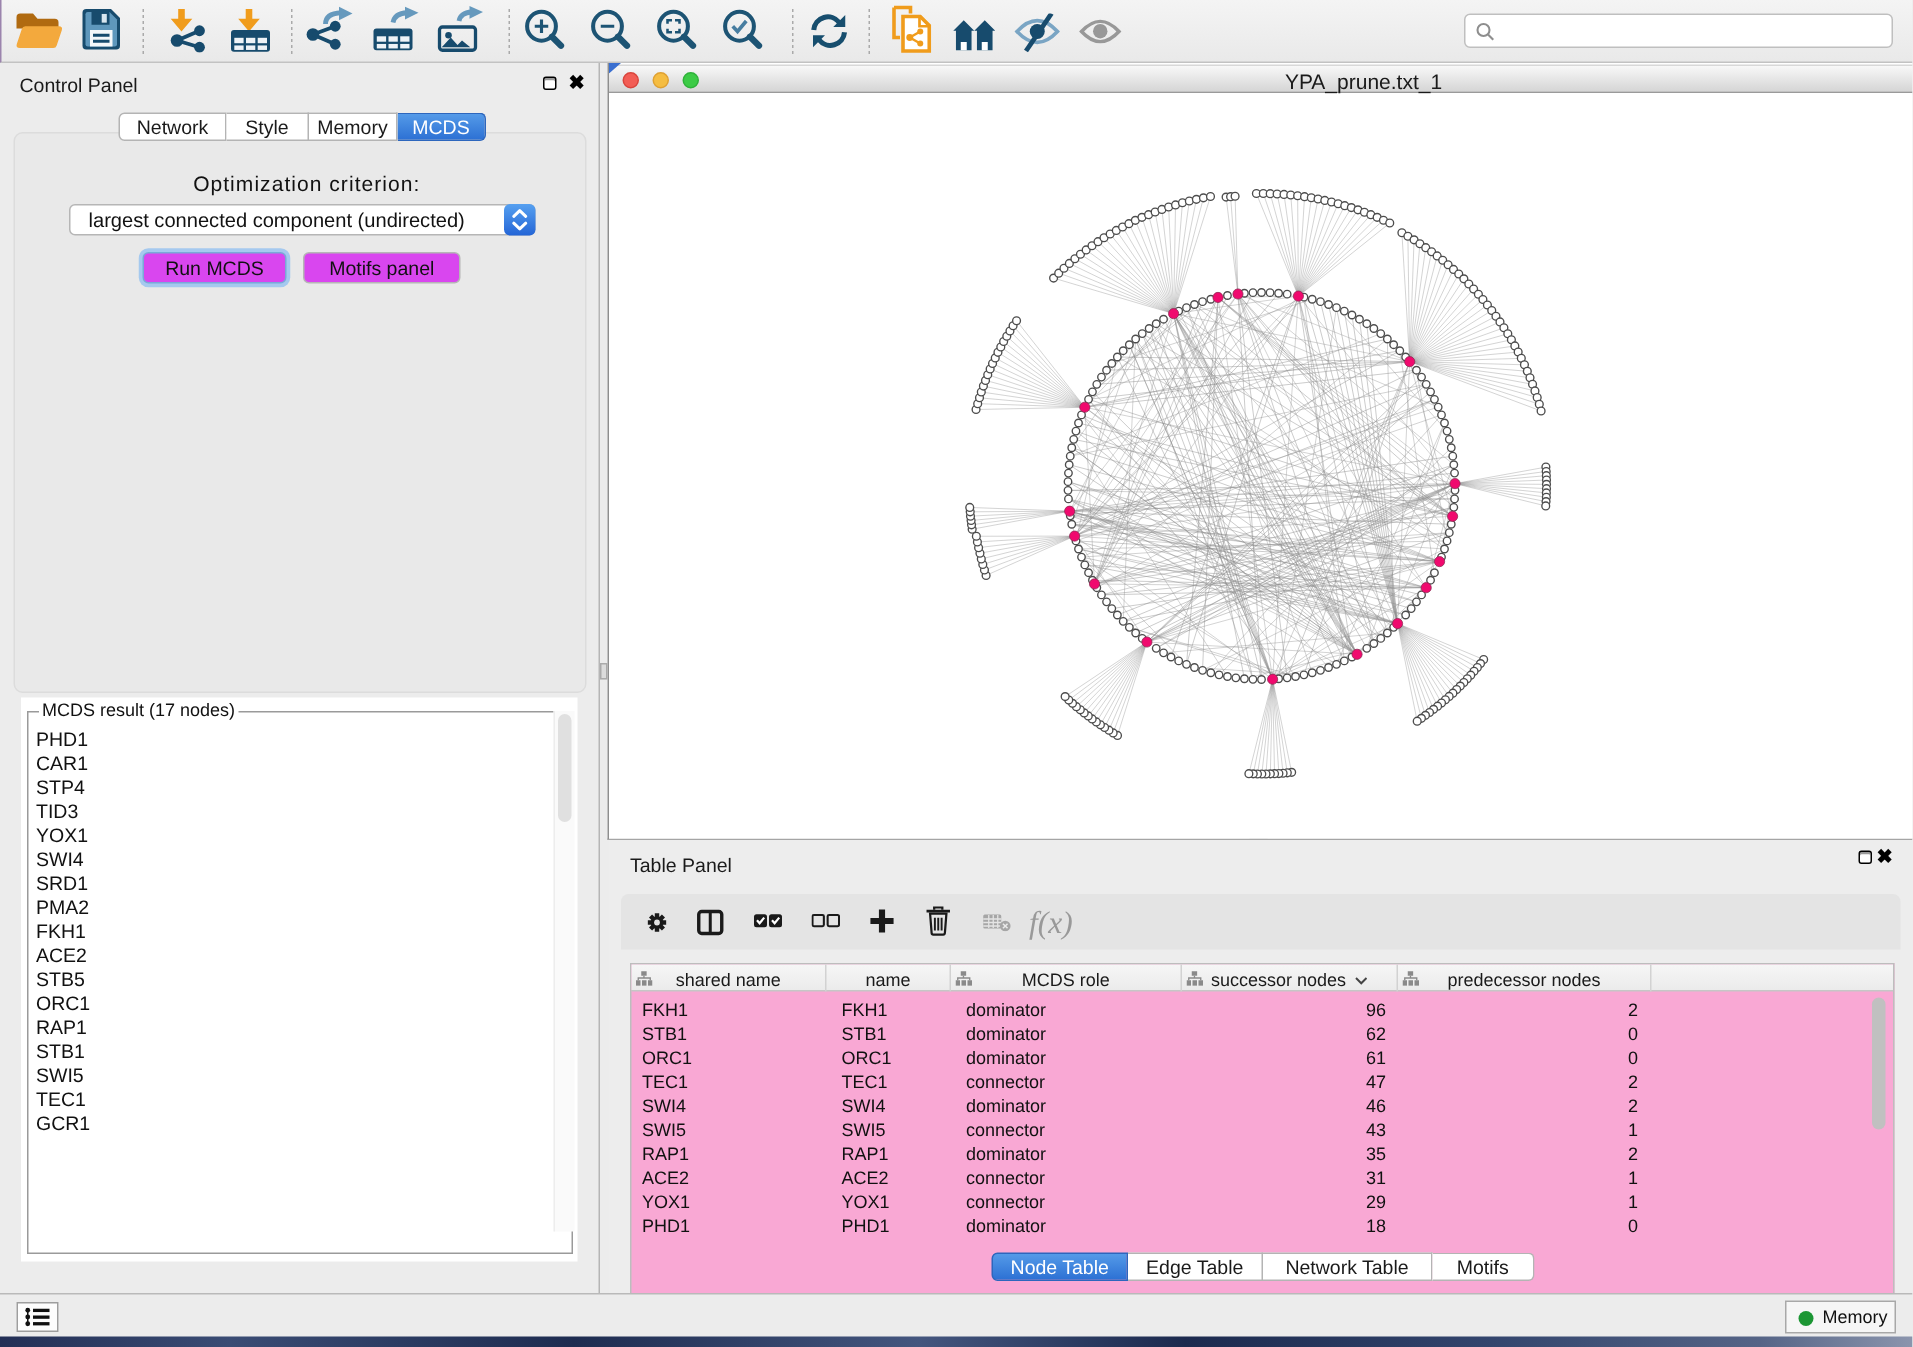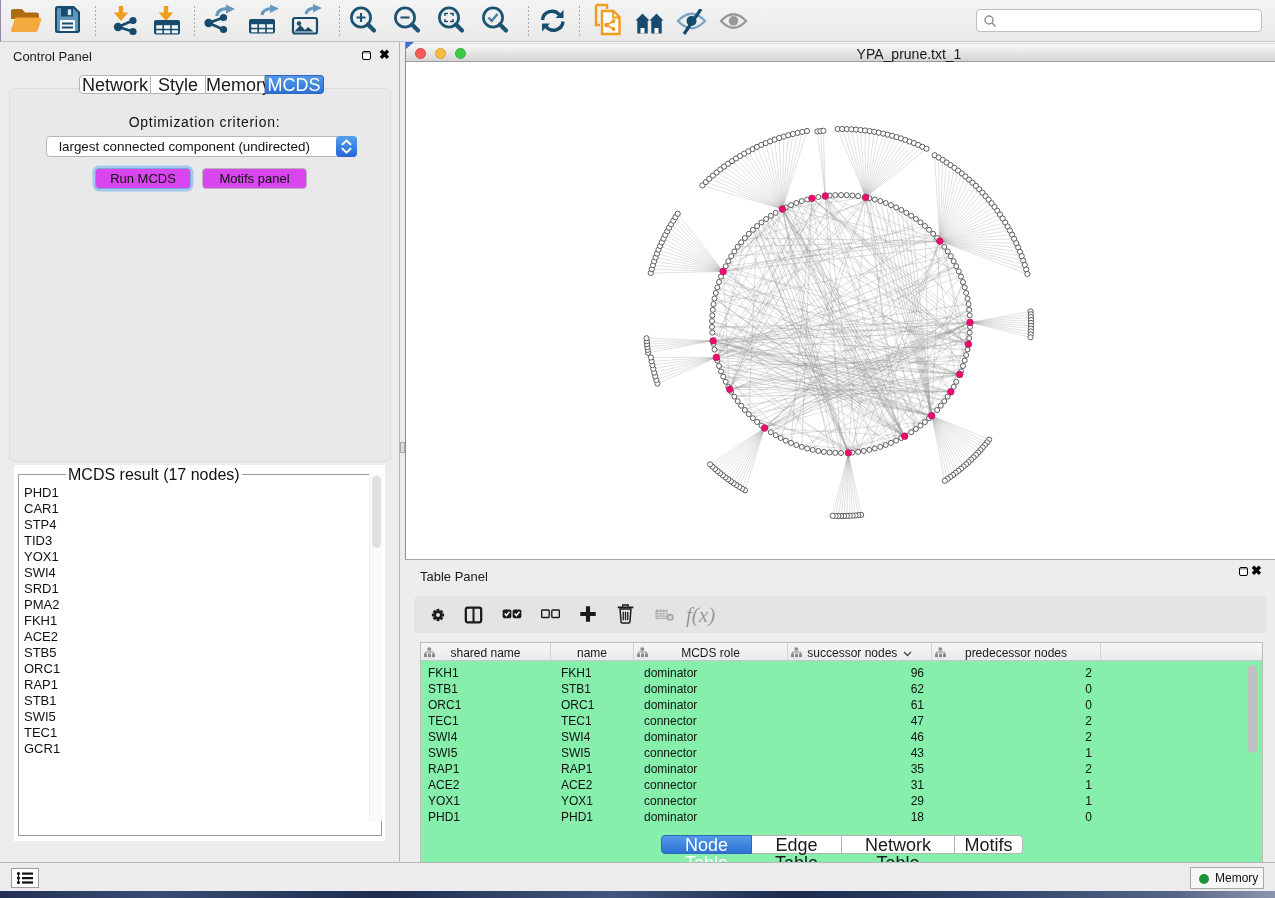--- a/index.html
+++ b/index.html
@@ -22,40 +22,40 @@
 
 #cpanel { left:0; top:42px; width:400px; height:820px; background:#ececec; border-right:1px solid #b5b5b5;}
 #cpanel-hdr { position:absolute; left:0; top:0; width:100%; height:28px; }
 #cpanel-hdr .title { position:absolute; left:13px; top:7px; font-size:13px; color:#1a1a1a; }
 .float-ic { position:absolute; top:9px; width:9px; height:9px; border:1.5px solid #000; border-radius:2px; background:#fff; box-shadow:inset 0 1.5px 0 #999;}
 .close-ic { position:absolute; top:5px; font-size:13px; font-weight:bold; color:#000; }
 
 
 .tabrow { position:absolute; display:flex; z-index:3; }
 .tab { height:19px; background:#fff; border:1px solid #b4b4b4; border-left:none;
-  font-size:18px; color:#1a1a1a; text-align:center; line-height:18px; }
+  font-size:13px; color:#1a1a1a; text-align:center; line-height:18px; }
 .tab.first { border-left:1px solid #b4b4b4; border-radius:4px 0 0 4px; }
 .tab.last { border-radius:0 4px 4px 0; }
 .tab.sel { background:linear-gradient(#549ae8,#2d71d4); color:#fff; border-color:#2d66bd; }
 
 #cp-content { position:absolute; left:9px; top:46px; width:382px; height:374px;
   background:#e9e9e9; border:1px solid #dcdcdc; border-radius:6px; }
 #opt-label { position:absolute; left:9px; top:72px; width:391px; text-align:center; font-size:14px; letter-spacing:0.7px; color:#111; }
 #cp-select { position:absolute; left:46px; top:94px; width:311px; height:21px; background:#fff;
   border:1px solid #b6b6b6; border-radius:4px; font-size:13.4px; color:#111; line-height:20px; padding-left:12px; }
 #cp-select .spin { position:absolute; right:-1px; top:-1px; width:21px; height:21px; border-radius:4px;
   background:linear-gradient(#56a0f0,#2465d6); }
 .btn { position:absolute; height:21px; background:#d946ef; border:1px solid #b6b6b6; border-radius:4px;
   font-size:13px; color:#111; text-align:center; line-height:19px; }
 .btn.focusring { box-shadow:0 0 0 2.5px #a5c9ef; border-color:#7aa8d8; }
 
 
 #mcds-box { position:absolute; left:14px; top:423px; width:371px; height:376px; background:#fff; }
 #mcds-field { position:absolute; left:4px; top:9px; right:3px; bottom:5px; border:1px solid #9a9a9a; }
-#mcds-legend { position:absolute; left:12px; top:1px; background:#fff; padding:0 2px; font-size:16px; color:#111;margin-left:40px; }
+#mcds-legend { position:absolute; left:12px; top:1px; background:#fff; padding:0 2px; font-size:12px; color:#111; }
 #mcds-list { position:absolute; left:10px; top:20px; font-size:13px; color:#111; line-height:16px; }
 #mcds-scroll { position:absolute; right:2px; top:9px; width:14px; height:347px; background:#fafafa; border-left:1px solid #ededed; }
 #mcds-thumb { position:absolute; left:2px; top:2px; width:9px; height:72px; background:#e0e0e0; border-radius:5px; }
 
 
 #vsplit { left:400px; top:42px; width:6px; height:820px; background:#ececec; }
 #vsplit-h { position:absolute; left:0px; top:400px; width:5px; height:11px; background:#dcdcdc; border:1px solid #aaa; }
 
 
 #netwin { left:405px; top:42px; width:870px; height:518px; background:#fff; border-left:1px solid #8e8e8e; border-bottom:1px solid #a5a5a5; }
@@ -63,21 +63,21 @@
   background:linear-gradient(#f8f8f8,#d5d5d5); border-bottom:1px solid #9a9a9a; border-top:1px solid #d8d8d8;}
 .tl { position:absolute; top:4px; width:11px; height:11px; border-radius:50%; }
 #net-title .txt { position:absolute; left:0; top:2px; width:1006px; text-align:center; font-size:14px; color:#1a1a1a; }
 #net-canvas { position:absolute; left:0; top:21px; width:869px; height:496px; background:#fff; }
 
 
 #tpanel { left:406px; top:560px; width:869px; height:302px; background:#ededed; }
 #tpanel .title { position:absolute; left:14px; top:9px; font-size:13px; color:#1a1a1a; }
 #ttoolbar { position:absolute; left:8px; top:36px; width:853px; height:37px; background:#e4e4e4; border-radius:5px 5px 0 0; }
 .tt-ic { position:absolute; top:5px; }
-#ttable { position:absolute; left:14px; top:82px; width:843px; height:236px; background:#86efac; border:1px solid #bdbdbd; }
+#ttable { position:absolute; left:14px; top:82px; width:843px; height:236px; background:#f9a8d4; border:1px solid #bdbdbd; }
 #thead { position:absolute; left:0; top:0; width:841px; height:18px; background:linear-gradient(#f6f6f6,#ebebeb); border-bottom:1px solid #c6c6c6; }
 .hcell { position:absolute; top:0; height:18px; border-right:1px solid #d2d2d2; font-size:12px; color:#1a1a1a; text-align:center; line-height:20px; }
 .hico { position:absolute; left:3px; top:4px; }
 #tbody { position:absolute; left:0; top:22px; width:841px; font-size:12px; color:#111; }
 .trow { position:absolute; height:16px; line-height:16px; width:100%; }
 .tc { position:absolute; height:16px; }
 .num { text-align:right; }
 #tscroll { position:absolute; right:3px; top:22px; width:12px; height:160px; }
 #tscroll .thumb { position:absolute; left:1px; top:0px; width:9px; height:88px; background:#c0c0c0; border-radius:5px; }
 

